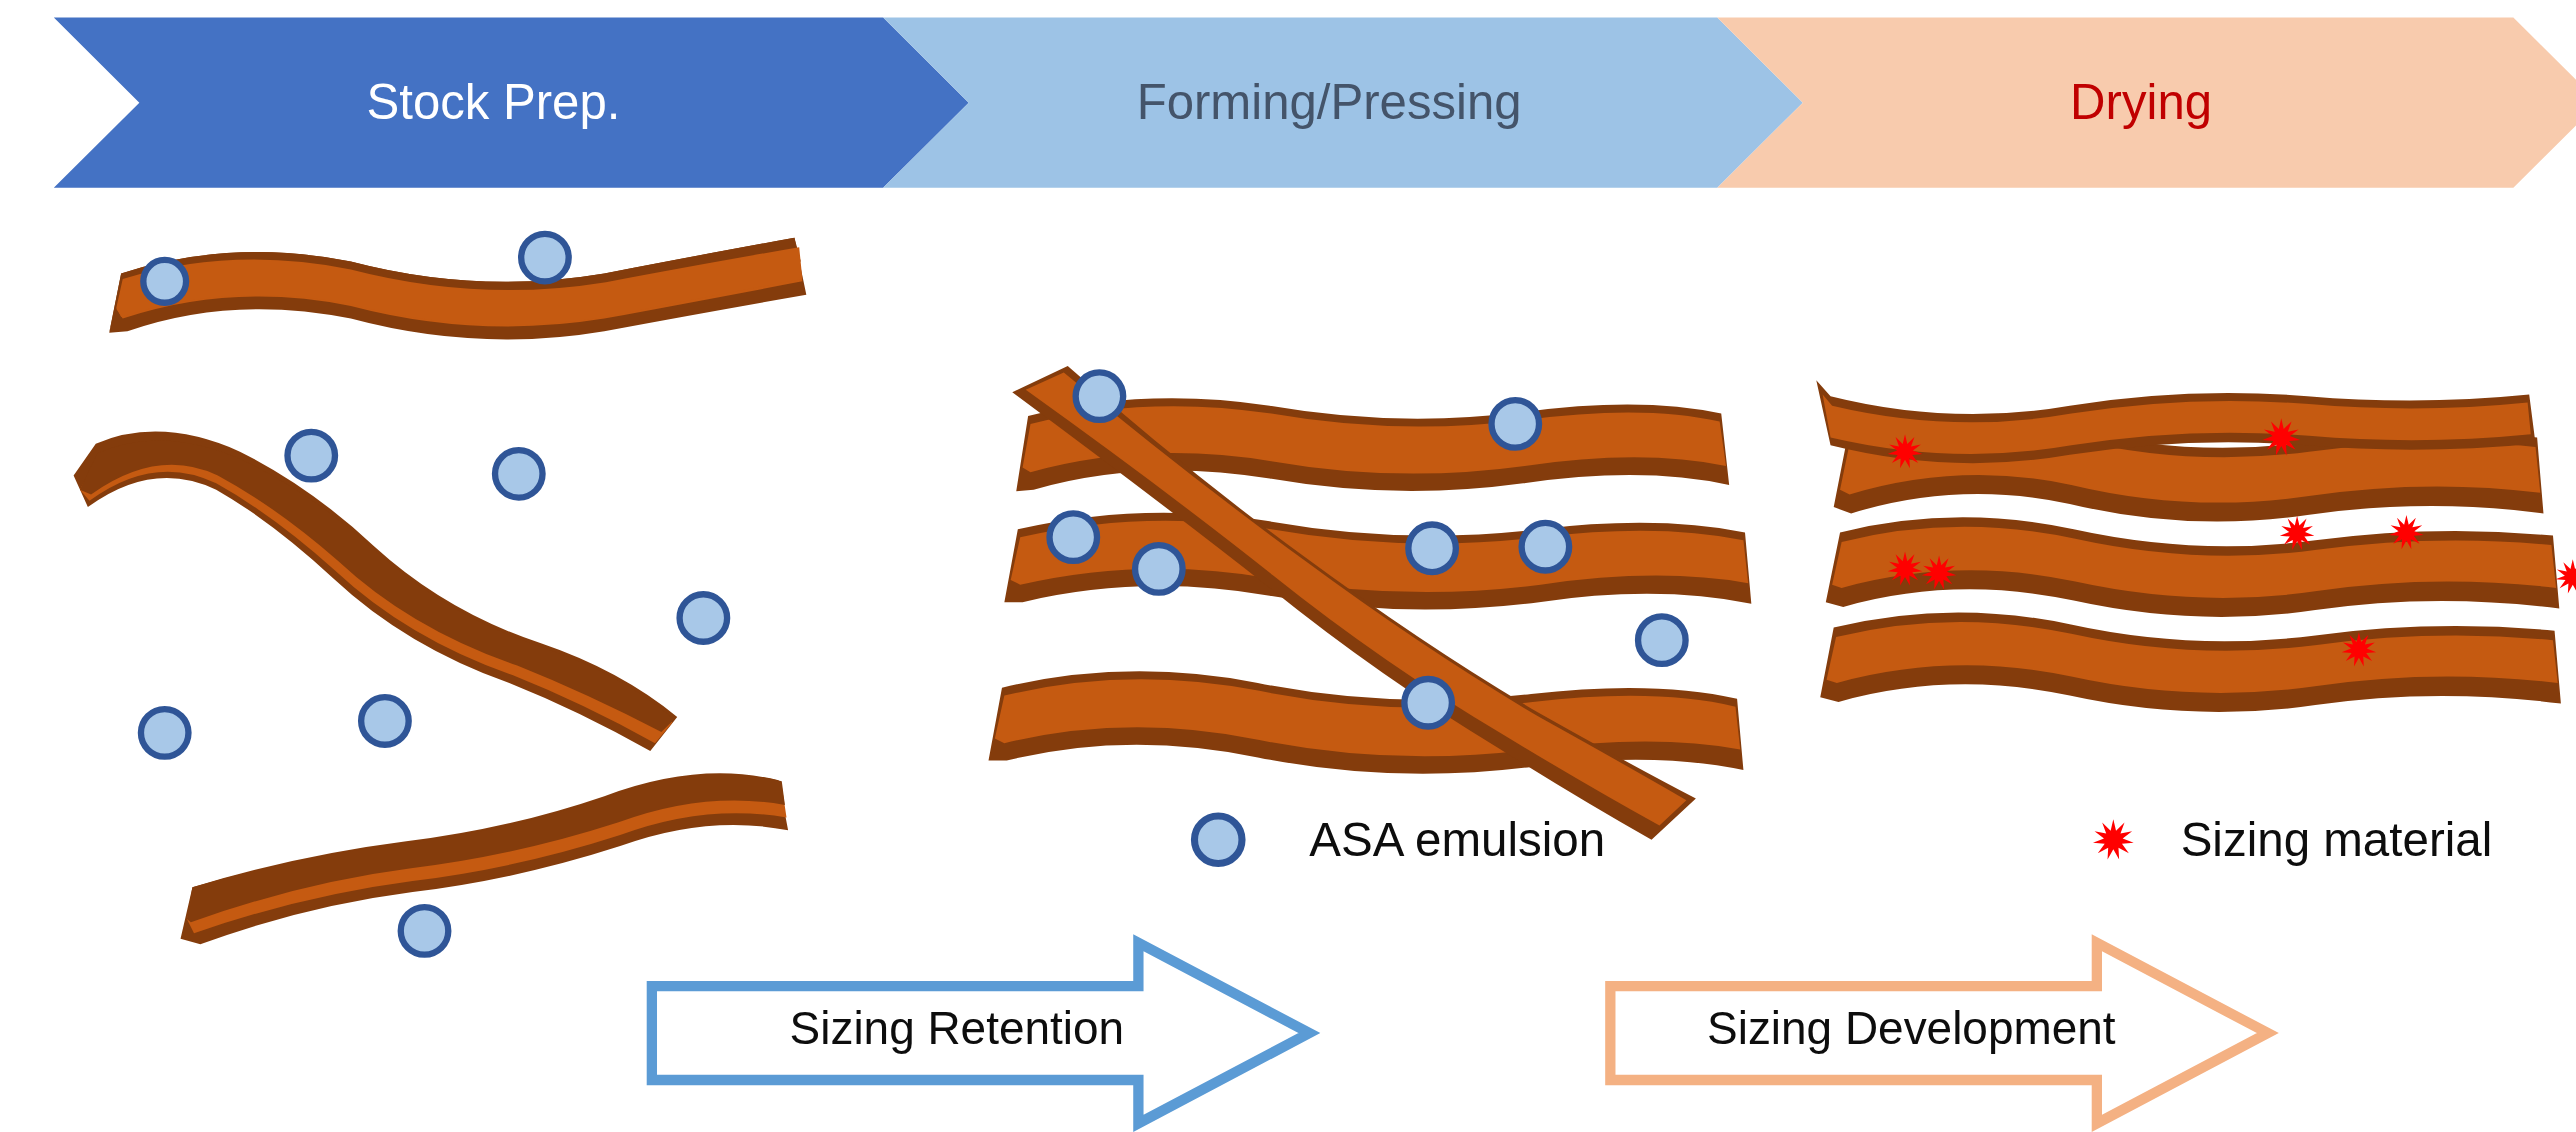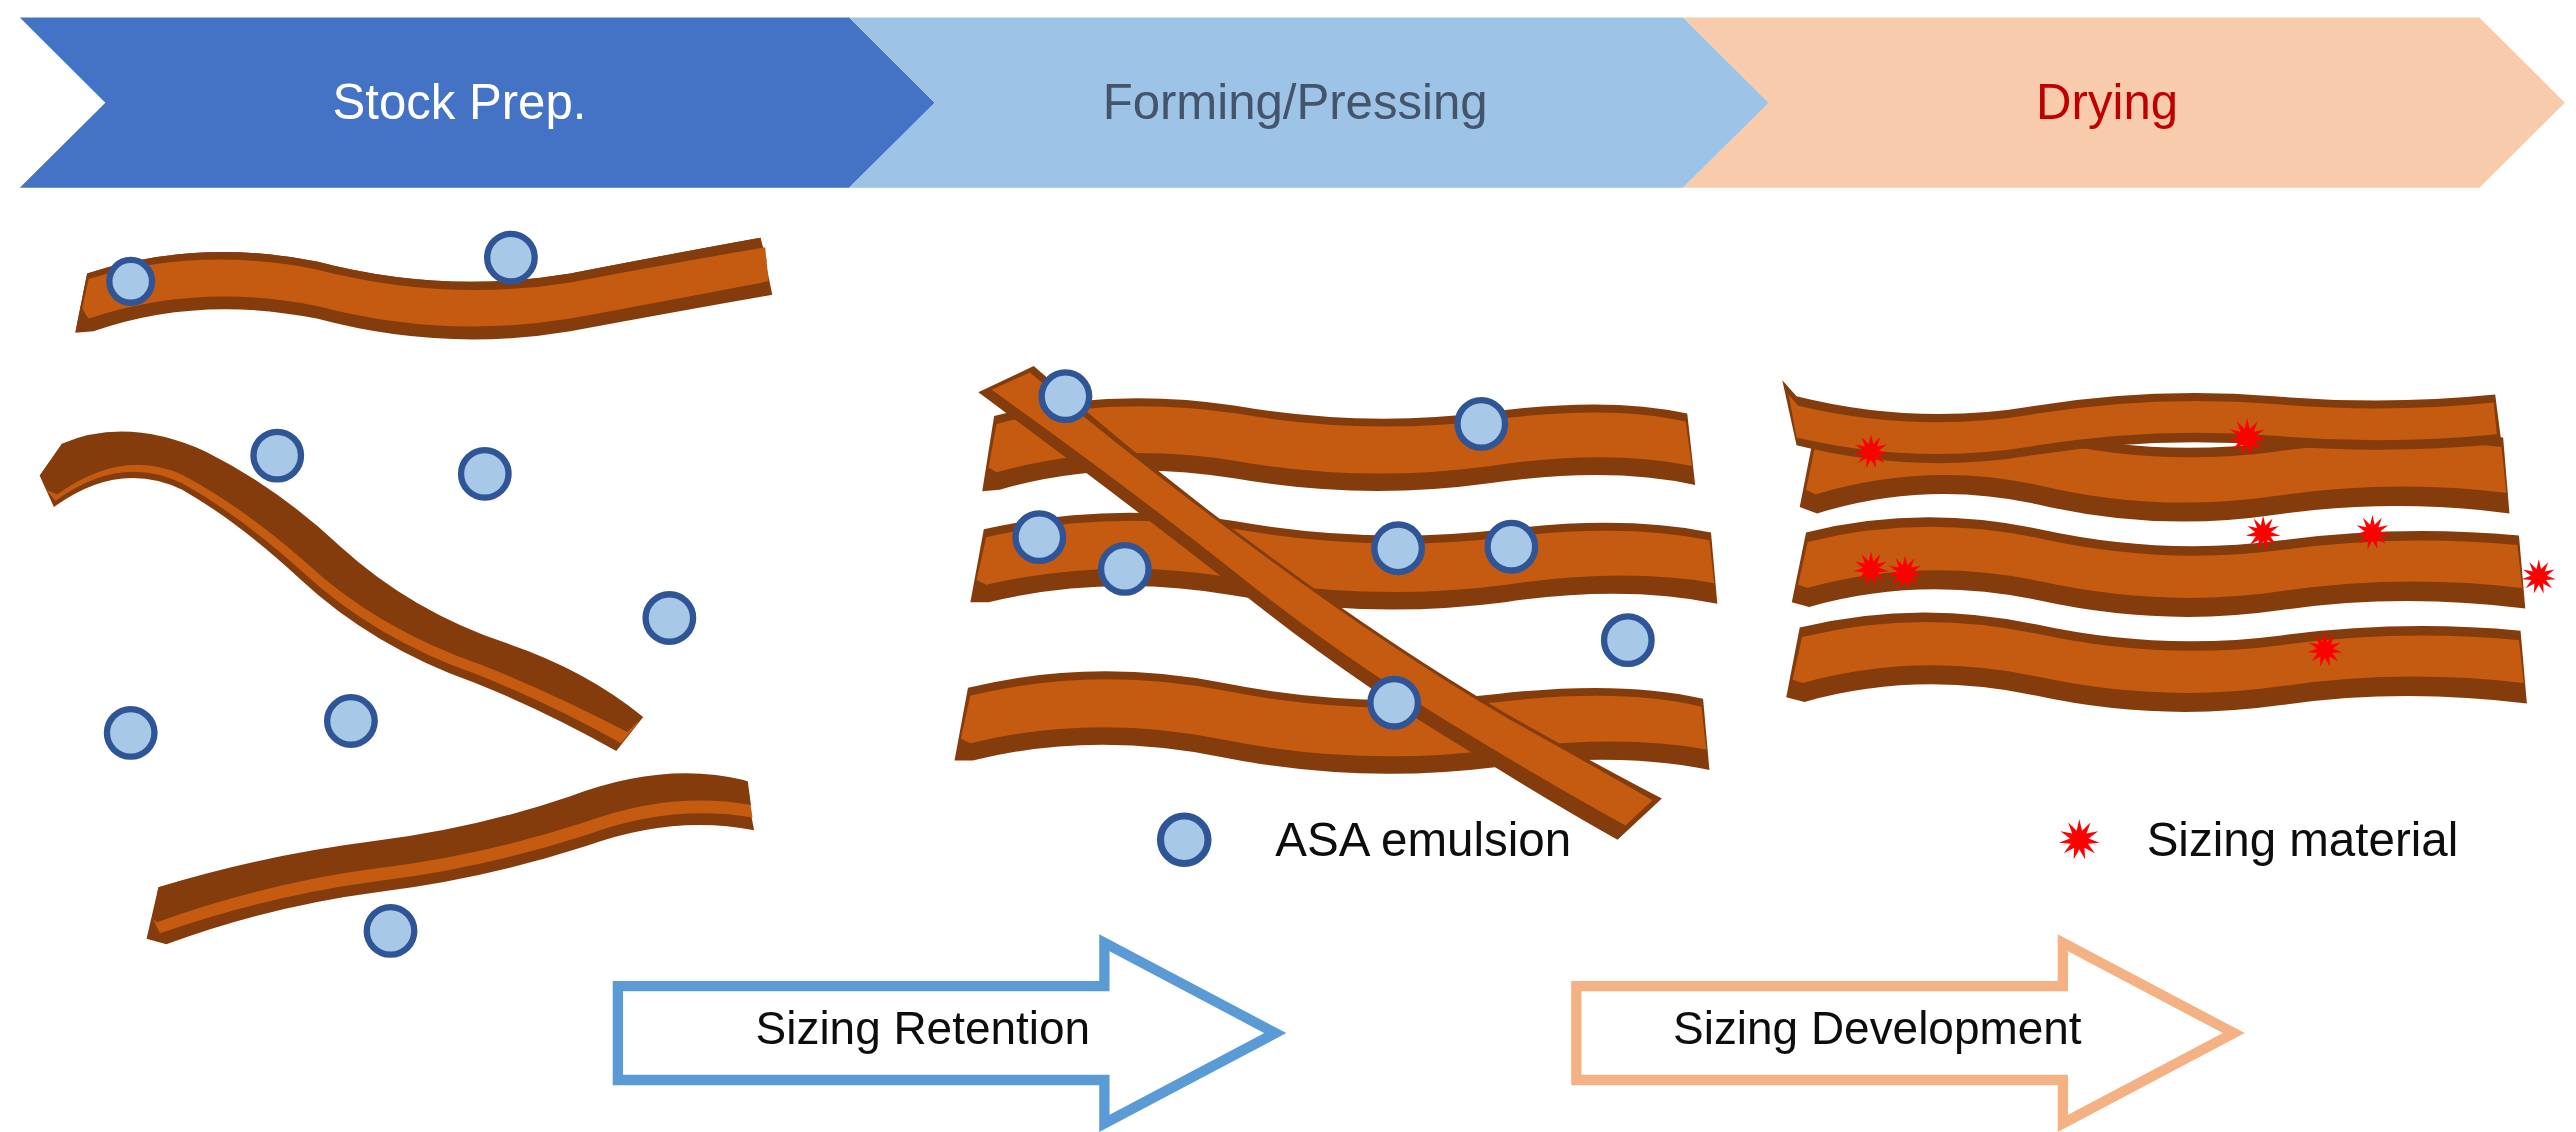--- a/index.html
+++ b/index.html
@@ -1,18 +1,18 @@
 <!DOCTYPE html>
 <html style="font-size:12.7px"><head>
 <meta charset="utf-8">
 <style>
   html,body{margin:0;padding:0;background:#ffffff;}
   body{width:2576px;height:1133px;position:relative;overflow:hidden;
        font-family:"Liberation Sans",sans-serif;}
-  #stage{position:absolute;inset:0;width:2524px;height:1133px;}
+  #stage{position:absolute;inset:0;width:2524px;height:1133px;margin-left:34px;}
   .banner{position:absolute;left:0;top:0;width:2576px;height:214px;}
   .stage-label{font-family:"Liberation Sans",sans-serif;font-size:62px;
                dominant-baseline:middle;text-anchor:middle;}
   .legend-label{font-family:"Liberation Sans",sans-serif;font-size:60px;
                 fill:#0d0d0d;dominant-baseline:middle;}
   .arrow-label{font-family:"Liberation Sans",sans-serif;font-size:58px;
                fill:#0d0d0d;dominant-baseline:middle;text-anchor:middle;}
   svg{display:block;}
 </style>
 </head>

